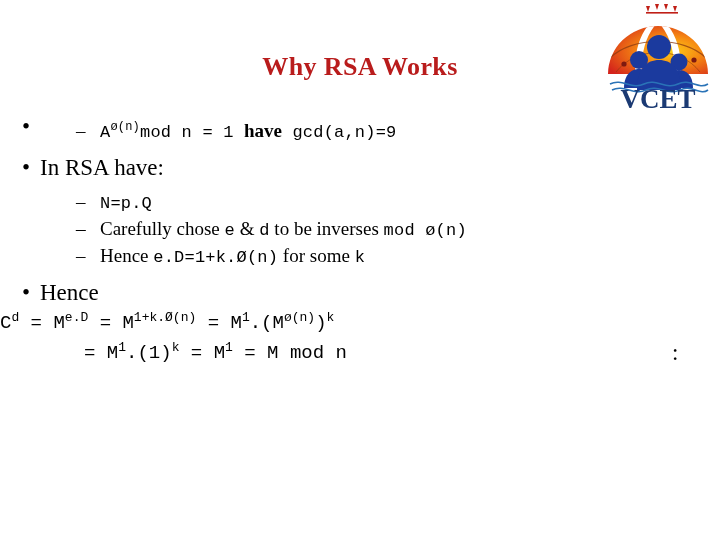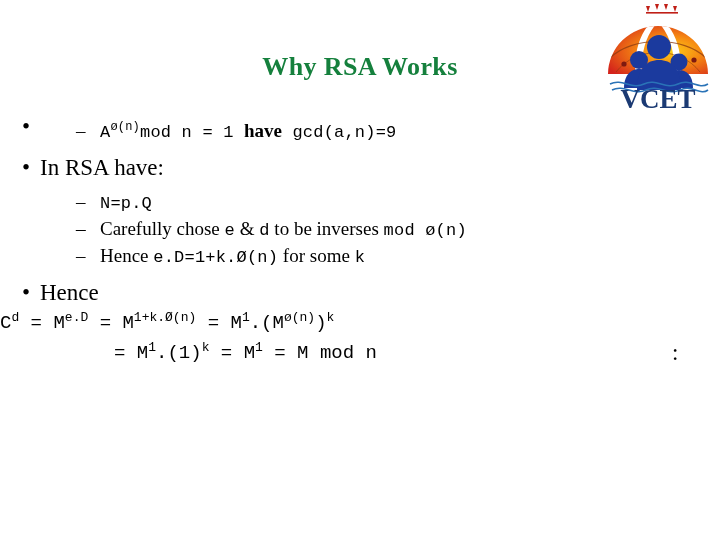--- a/index.html
+++ b/index.html
@@ -19,21 +19,21 @@
   
   .slide-title {
     position: absolute;
     left: 0;
     top: 52px;
     width: 720px;
     text-align: center;
     font-family: "Liberation Serif", serif;
     font-weight: bold;
     font-size: 26px;
-    color: #15803d;
+    color: #b91c1c;
     letter-spacing: 0.4px;
   }
 
   
   .logo-wrap {
     position: absolute;
     right: 6px;
     top: 2px;
     width: 112px;
     height: 110px;
@@ -108,21 +108,21 @@
   
   .eq {
     font-family: "Liberation Mono", "DejaVu Sans Mono", monospace;
     font-size: 19px;
     line-height: 30px;
     color: #000;
     white-space: nowrap;
     margin: 0;
   }
   .eq-1 { }
-  .eq-2 { padding-left: 114px; }
+  .eq-2 { padding-left: 84px; }
   .eq sup {
     font-size: 13px;
     vertical-align: super;
     line-height: 0;
   }
 
   .trailing-colon {
     position: absolute;
     left: 672px;
     top: 338px;

